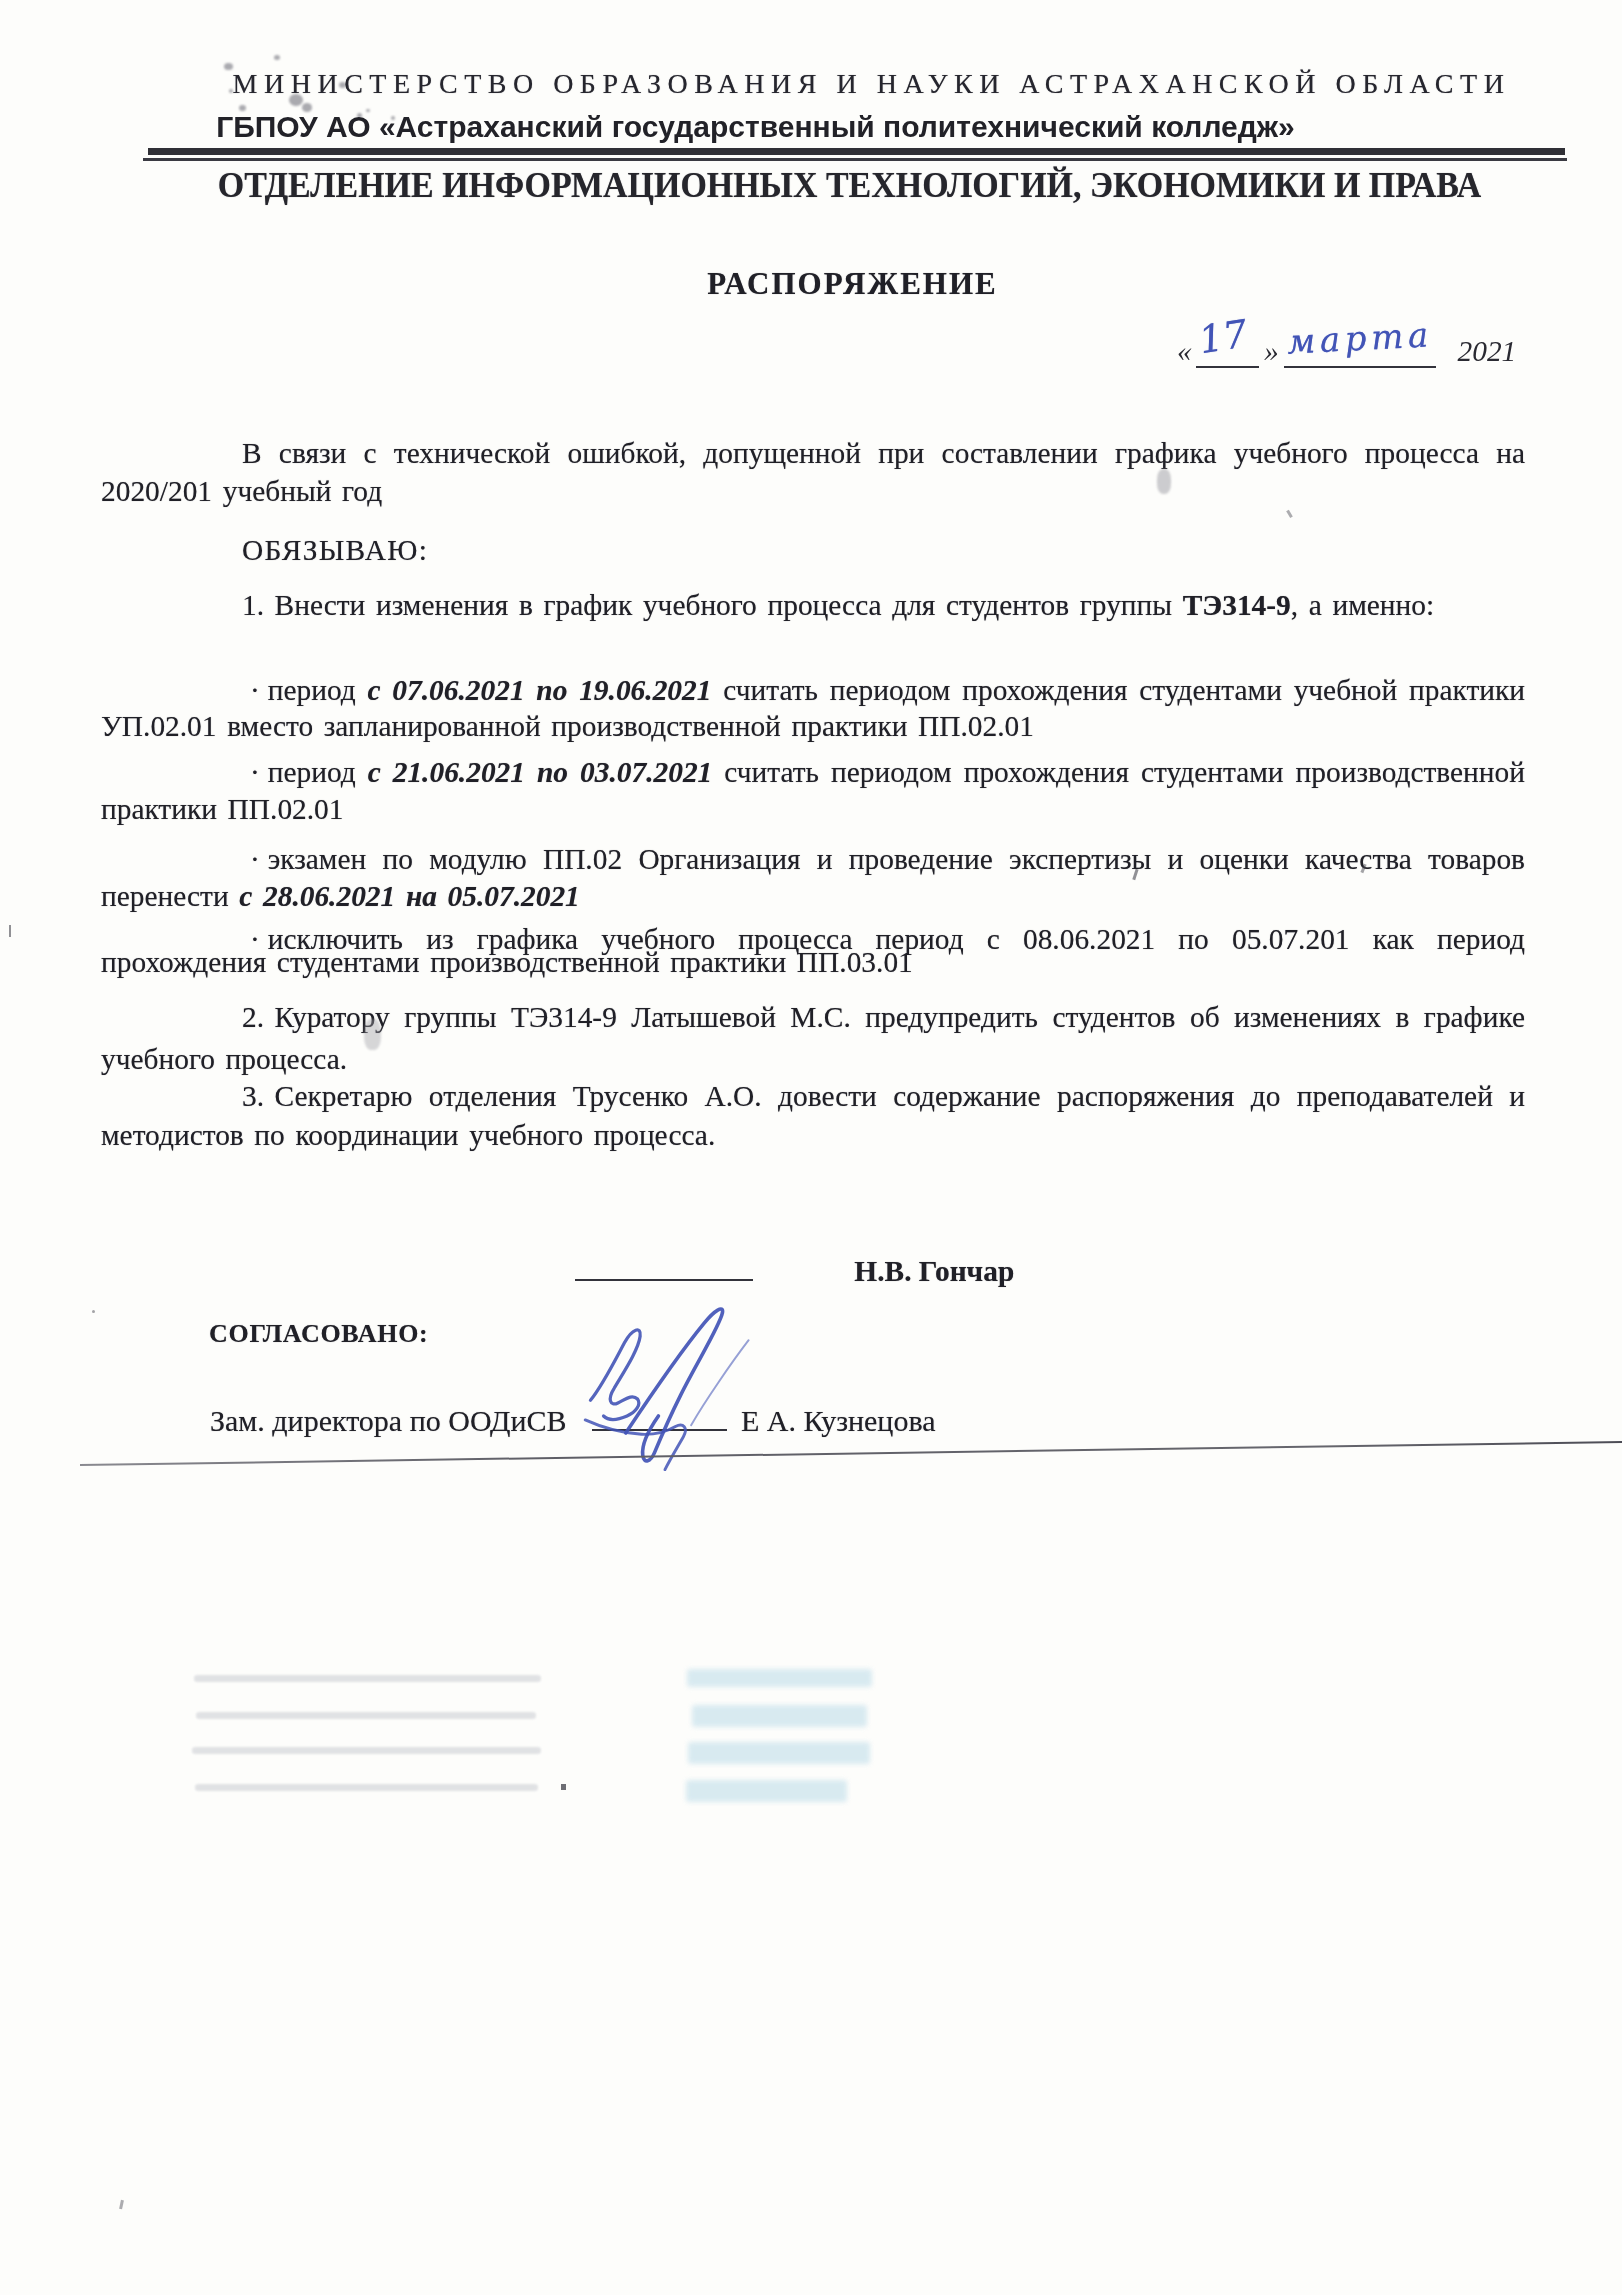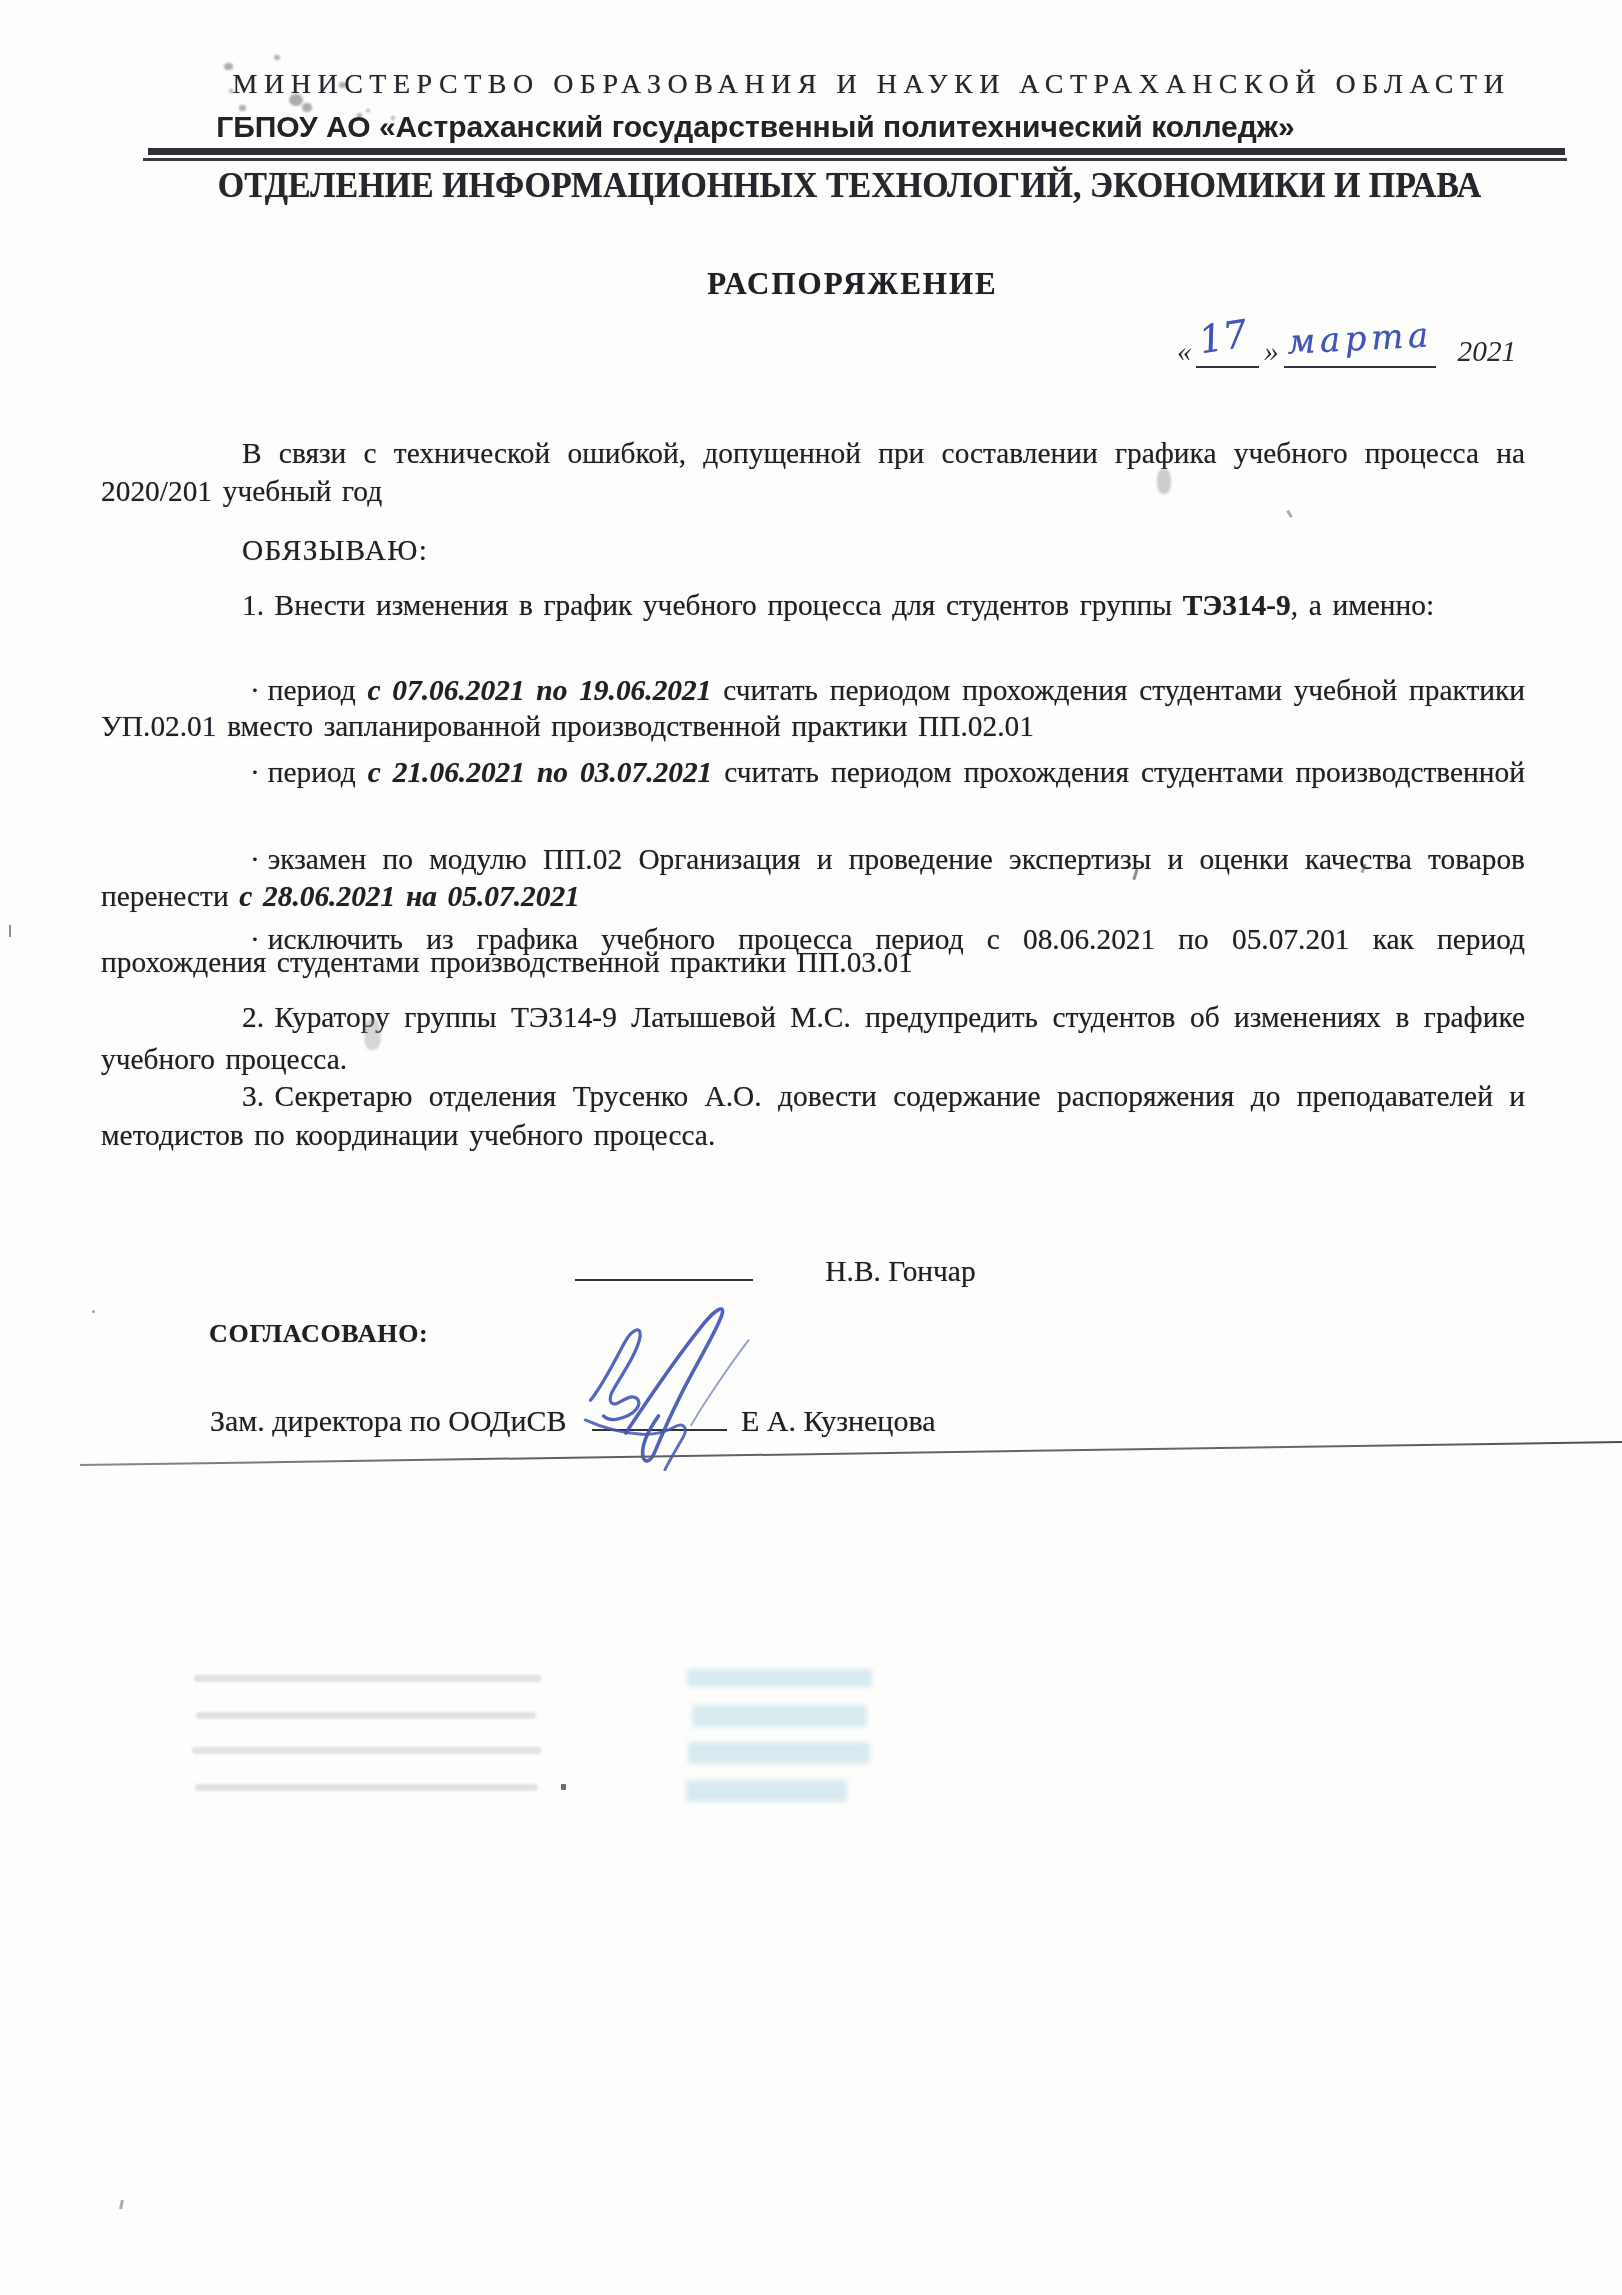--- a/index.html
+++ b/index.html
@@ -67,21 +67,21 @@
   .num{margin-right:10.5px;}
   .marker{margin-right:7.9px;}
   .bi{font-weight:bold;font-style:italic;}
   .b{font-weight:bold;}
 
   
   .sigrow{position:absolute;white-space:nowrap;font-size:29.4px;}
   .sig-blank{display:inline-block;height:30px;border-bottom:2.6px solid #33333b;vertical-align:baseline;}
   .director-row{top:1249px;left:575px;}
   .director-blank{width:178px;}
-  .director-name{margin-left:65px;}
+  .director-name{margin-left:94px;font-weight:bold;}
   .agree{top:1319px;left:209px;font-weight:bold;font-size:26px;letter-spacing:0.7px;}
   .deputy-row{top:1399px;left:210px;font-size:30px;}
   .deputy-blank{width:135px;margin-left:18.3px;}
   .deputy-name{margin-left:6px;}
 
   .ink-sig{position:absolute;left:580px;top:1302px;}
 
   
   .scan-line{
     position:absolute;left:80px;top:1464px;width:1544px;height:2px;
@@ -143,20 +143,21 @@
   </div>
 
   <div class="bl j bind soft" style="top:671px">
     <span class="marker">·</span><span>период </span><span class="bi">с 07.06.2021 по 19.06.2021</span><span> считать периодом прохождения студентами учебной практики</span>
   </div>
   <div class="bl soft" style="top:707px">УП.02.01 вместо запланированной производственной практики ПП.02.01</div>
 
   <div class="bl j bind soft" style="top:753px">
     <span class="marker">·</span><span>период </span><span class="bi">с 21.06.2021 по 03.07.2021</span><span> считать периодом прохождения студентами производственной</span>
   </div>
+  <div class="bl soft" style="top:790px">практики ПП.02.01</div>
 
   <div class="bl j bind soft" style="top:840px">
     <span class="marker">·</span><span>экзамен по модулю ПП.02 Организация и проведение экспертизы и оценки качества товаров</span>
   </div>
   <div class="bl soft" style="top:877px">
     <span>перенести </span><span class="bi">с 28.06.2021 на 05.07.2021</span>
   </div>
 
   <div class="bl j bind soft" style="top:920px">
     <span class="marker">·</span><span>исключить из графика учебного процесса период с 08.06.2021 по 05.07.201 как период</span>

